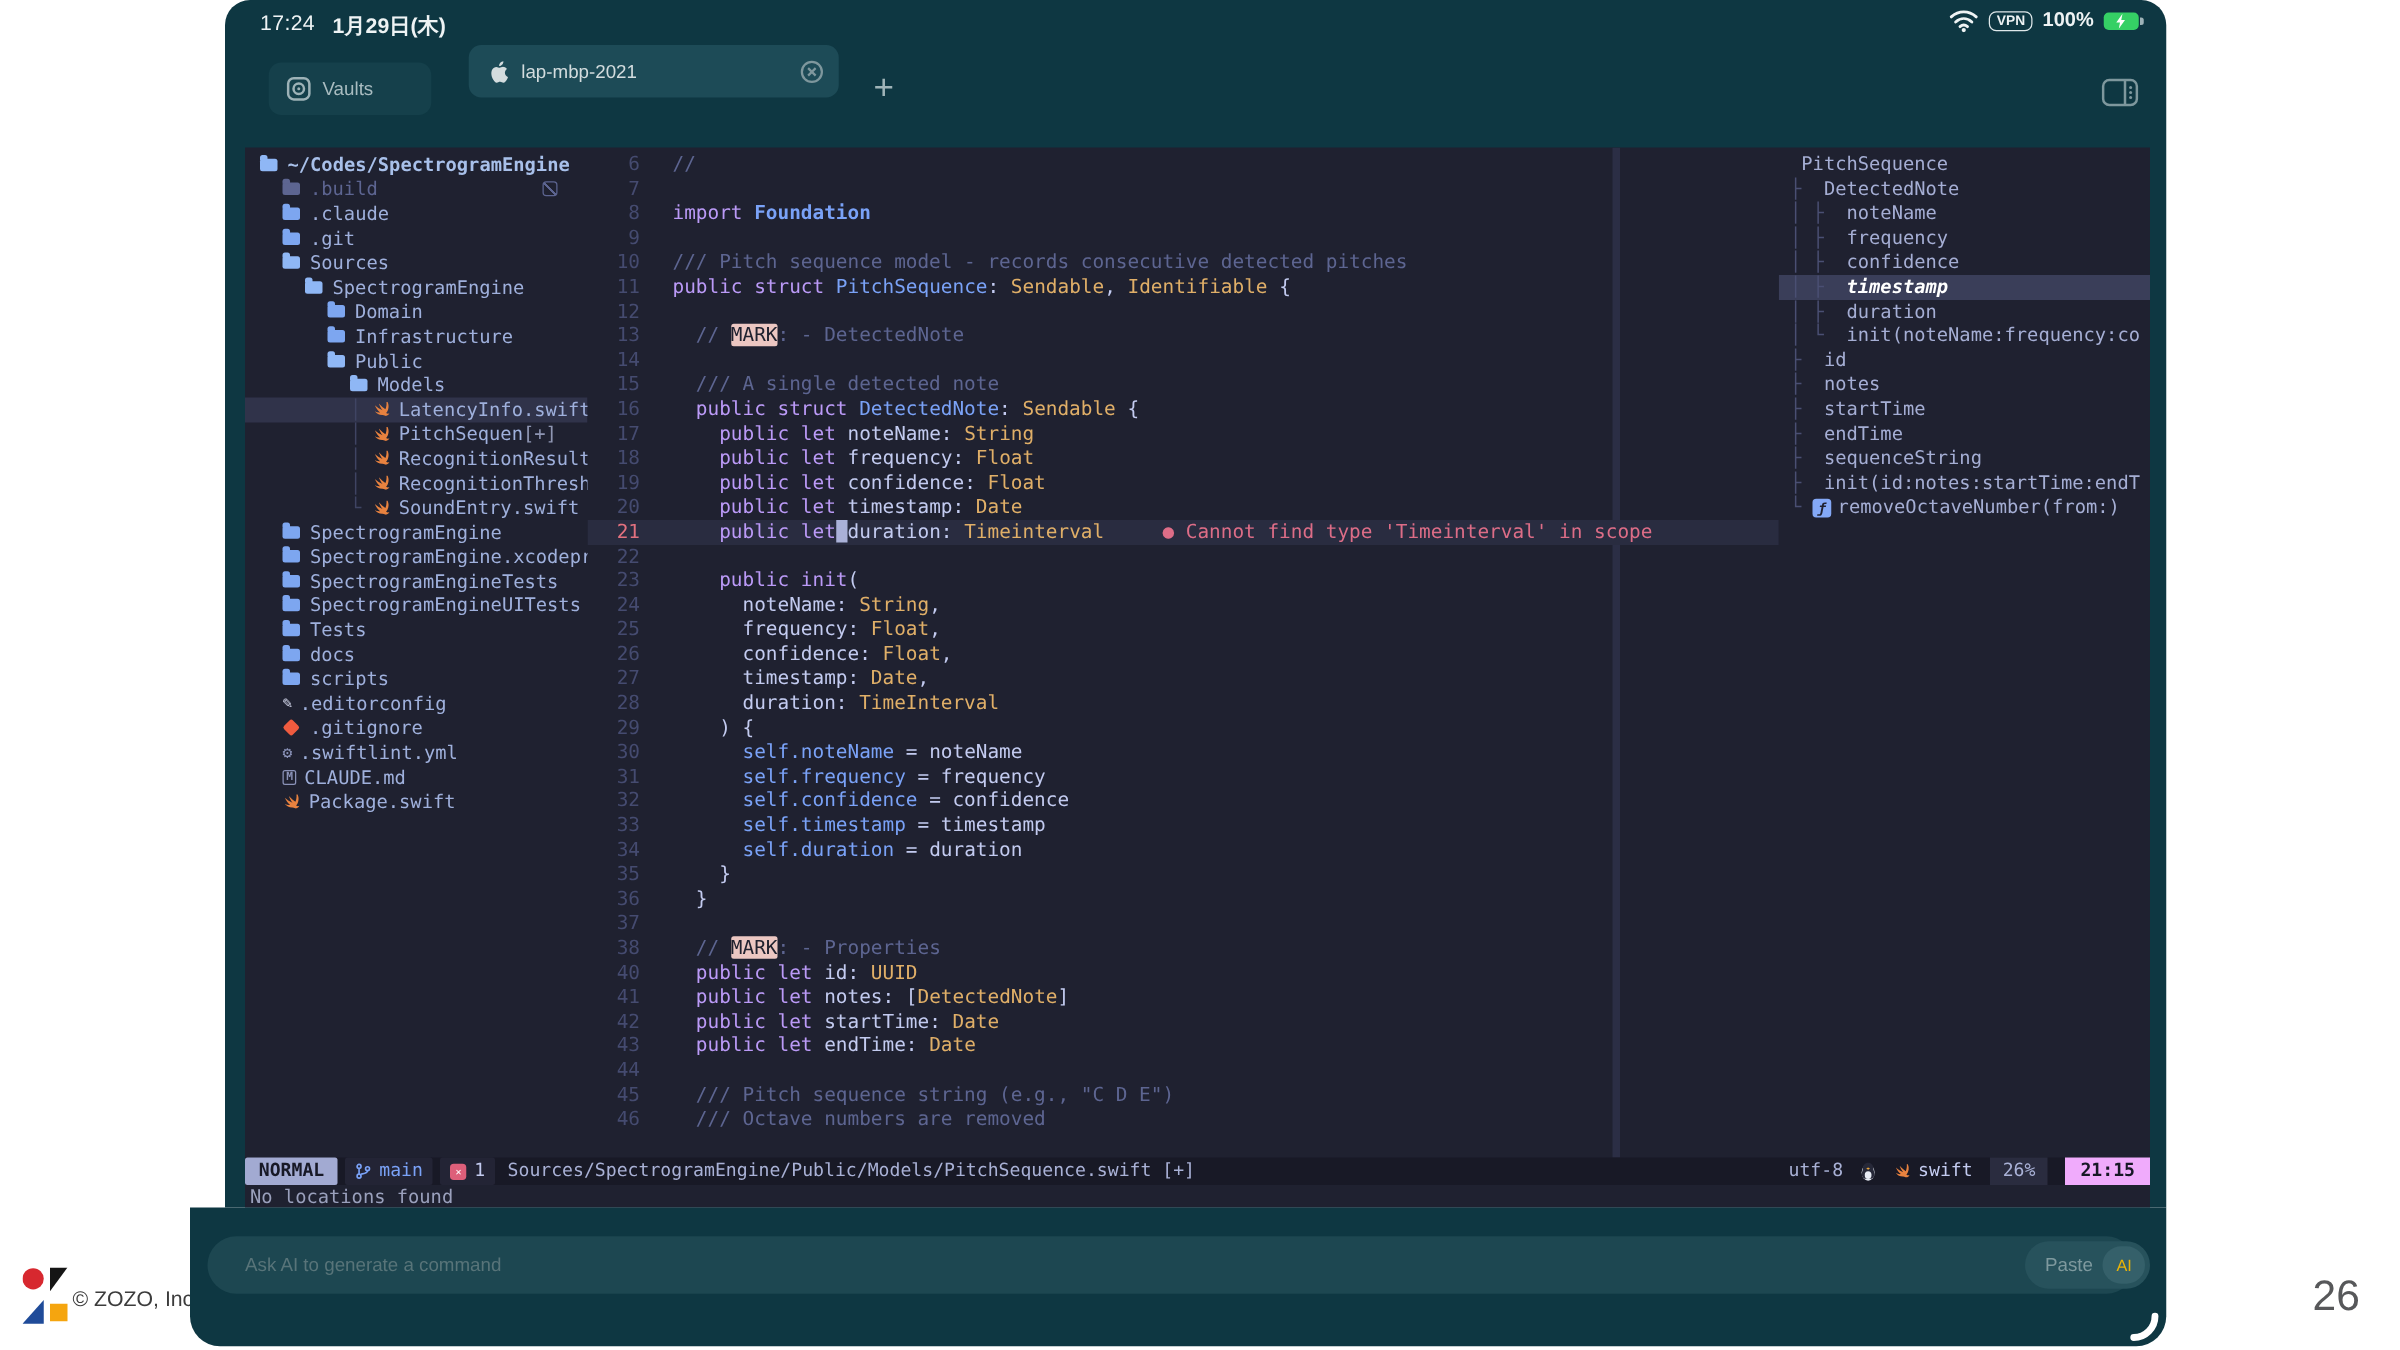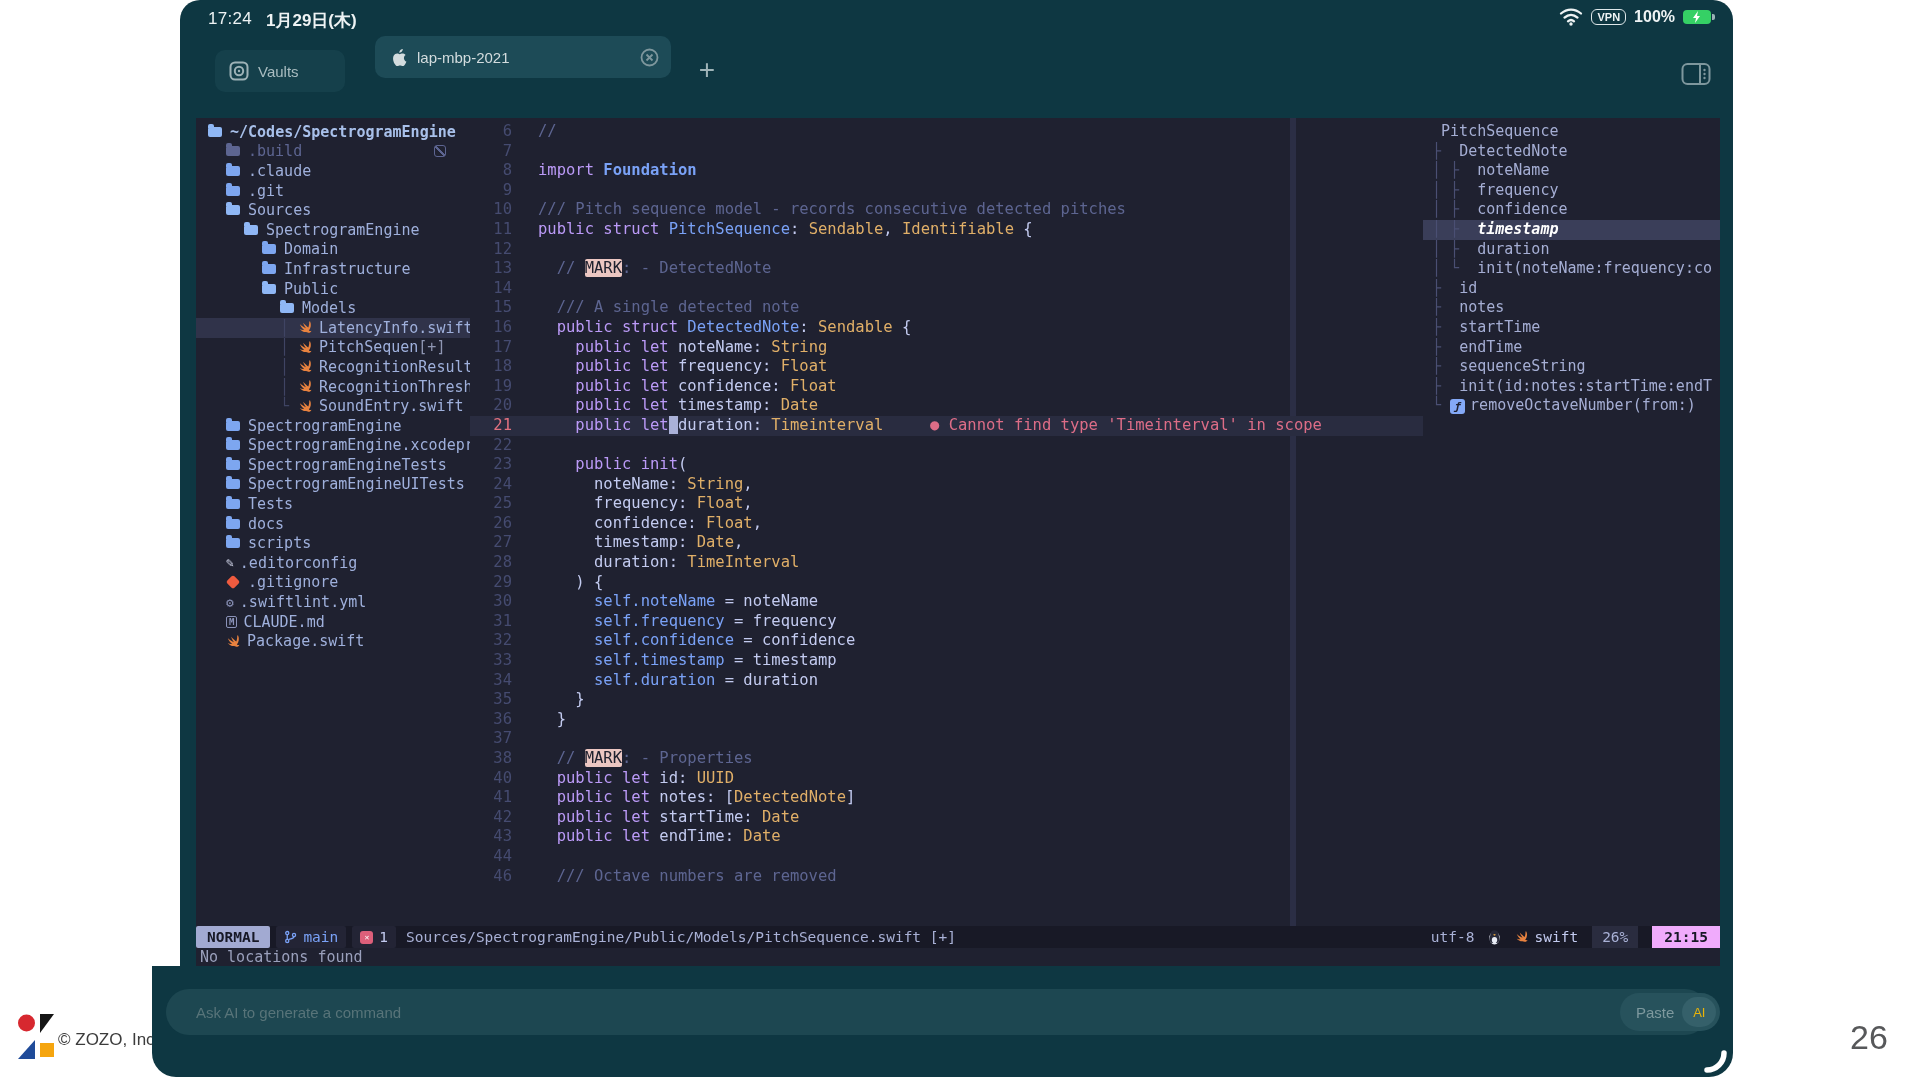--- a/index.html
+++ b/index.html
@@ -257,20 +257,21 @@
         <div class="crow"><span class="lnum">34</span><span class="tk-b">      self.duration</span><span class="tk-v"> = duration</span></div>
         <div class="crow"><span class="lnum">35</span><span class="tk-v">    }</span></div>
         <div class="crow"><span class="lnum">36</span><span class="tk-v">  }</span></div>
         <div class="crow"><span class="lnum">37</span></div>
         <div class="crow"><span class="lnum">38</span><span class="tk-c">  // </span><span class="tk-mark">MARK</span><span class="tk-c">: - Properties</span></div>
         <div class="crow"><span class="lnum">40</span><span class="tk-k">  public let </span><span class="tk-v">id: </span><span class="tk-t">UUID</span></div>
         <div class="crow"><span class="lnum">41</span><span class="tk-k">  public let </span><span class="tk-v">notes: [</span><span class="tk-t">DetectedNote</span><span class="tk-v">]</span></div>
         <div class="crow"><span class="lnum">42</span><span class="tk-k">  public let </span><span class="tk-v">startTime: </span><span class="tk-t">Date</span></div>
         <div class="crow"><span class="lnum">43</span><span class="tk-k">  public let </span><span class="tk-v">endTime: </span><span class="tk-t">Date</span></div>
         <div class="crow"><span class="lnum">44</span></div>
+        <div class="crow"><span class="lnum">45</span><span class="tk-c">  /// Pitch sequence string (e.g., "C D E")</span></div>
         <div class="crow"><span class="lnum">46</span><span class="tk-c">  /// Octave numbers are removed</span></div>
       </div>
     <div id="outline">
         <div class="orow"><span class="pre">  </span><span class="olabel">PitchSequence</span></div>
         <div class="orow"><span class="pre"> ├  </span><span class="olabel">DetectedNote</span></div>
         <div class="orow"><span class="pre"> │ ├  </span><span class="olabel">noteName</span></div>
         <div class="orow"><span class="pre"> │ ├  </span><span class="olabel">frequency</span></div>
         <div class="orow"><span class="pre"> │ ├  </span><span class="olabel">confidence</span></div>
         <div class="orow sel"><span class="pre"> │ ├  </span><span class="olabel">timestamp</span></div>
         <div class="orow"><span class="pre"> │ ├  </span><span class="olabel">duration</span></div>

